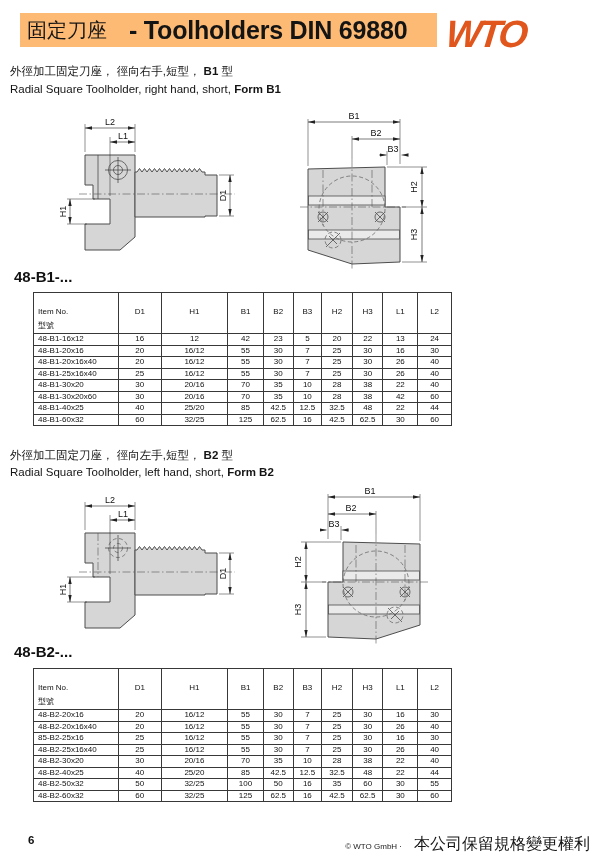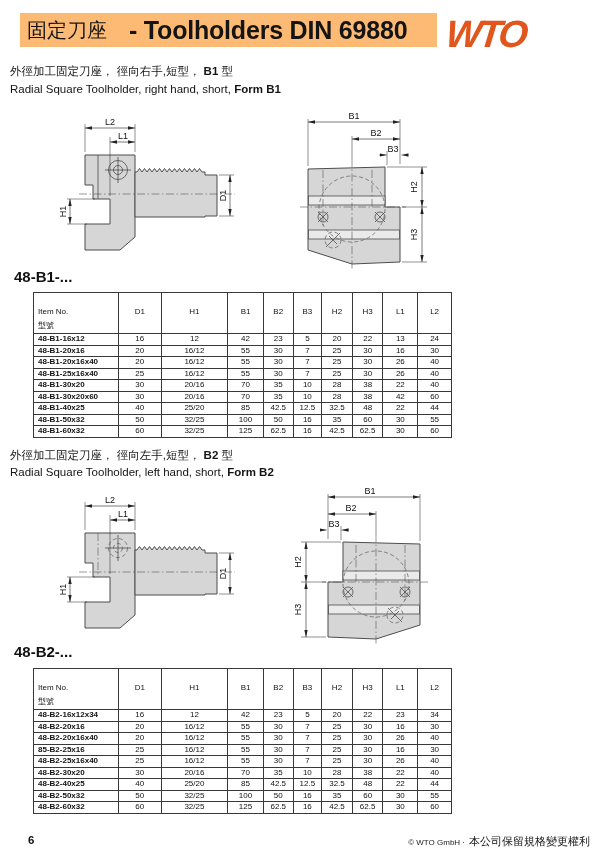--- a/index.html
+++ b/index.html
@@ -32,27 +32,27 @@
   .ext{stroke:#222;stroke-width:0.5;fill:none;}
   .dimlab{font-family:"Liberation Sans",sans-serif;font-size:9px;fill:#111;}
 
   
   .tblwrap{left:33px;}
   table.spec{border-collapse:collapse;table-layout:fixed;width:419px;font-size:8px;color:#111;}
   table.spec th,table.spec td{border:1px solid #383838;text-align:center;padding:0;
       line-height:10.5px;height:10.5px;overflow:hidden;font-weight:normal;}
   table.spec th{height:22px;vertical-align:top;padding-top:12px;white-space:pre-line;line-height:14px;}
   table.spec .c-item{text-align:left;padding-left:4px;}
-  table.spec td.c-item{font-weight:bold;}
+  table.spec td.c-item{font-weight:normal;}
 
   
   .pagenum{left:28px;top:834px;font-size:11.5px;font-weight:bold;}
-  .footer-right{right:17px;top:834px;display:flex;align-items:baseline;gap:4px;}
+  .footer-right{right:17px;top:834px;display:flex;align-items:baseline;gap:12px;}
   .copy{font-size:8px;color:#222;}
-  .fnote{font-size:11px;color:#141414;}
+  .fnote{font-size:16px;color:#141414;}
 </style>
 </head>
 <body>
 
 <div class="page">
 
   <div class="abs titlebar" style="background: #fdba74;">
     <span class="t-zh">固定刀座</span>
     <span class="t-en">- Toolholders DIN 69880</span>
   </div>
@@ -264,32 +264,20 @@
             <td class="c-item">48-B1-40x25</td>
             <td>40</td>
             <td>25/20</td>
             <td>85</td>
             <td>42.5</td>
             <td>12.5</td>
             <td>32.5</td>
             <td>48</td>
             <td>22</td>
             <td>44</td>
-          </tr>
-          <tr>
-            <td class="c-item">48-B1-50x32</td>
-            <td>50</td>
-            <td>32/25</td>
-            <td>100</td>
-            <td>50</td>
-            <td>16</td>
-            <td>35</td>
-            <td>60</td>
-            <td>30</td>
-            <td>55</td>
           </tr>
           <tr>
             <td class="c-item">48-B1-60x32</td>
             <td>60</td>
             <td>32/25</td>
             <td>125</td>
             <td>62.5</td>
             <td>16</td>
             <td>42.5</td>
             <td>62.5</td>
@@ -426,32 +414,20 @@
             <th>B2</th>
             <th>B3</th>
             <th>H2</th>
             <th>H3</th>
             <th>L1</th>
             <th>L2</th>
           </tr>
         </thead>
       <tbody>
           <tr>
-            <td class="c-item">48-B2-16x12x34</td>
-            <td>16</td>
-            <td>12</td>
-            <td>42</td>
-            <td>23</td>
-            <td>5</td>
-            <td>20</td>
-            <td>22</td>
-            <td>23</td>
-            <td>34</td>
-          </tr>
-          <tr>
             <td class="c-item">48-B2-20x16</td>
             <td>20</td>
             <td>16/12</td>
             <td>55</td>
             <td>30</td>
             <td>7</td>
             <td>25</td>
             <td>30</td>
             <td>16</td>
             <td>30</td>

